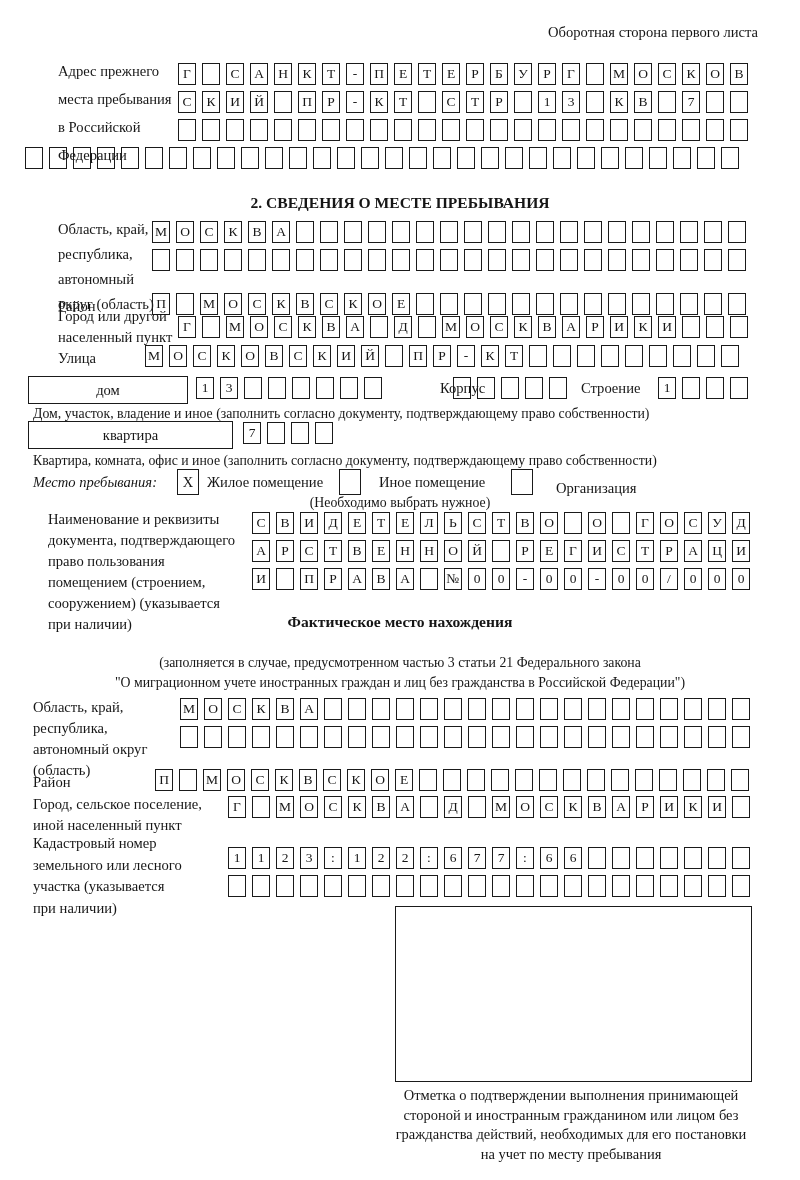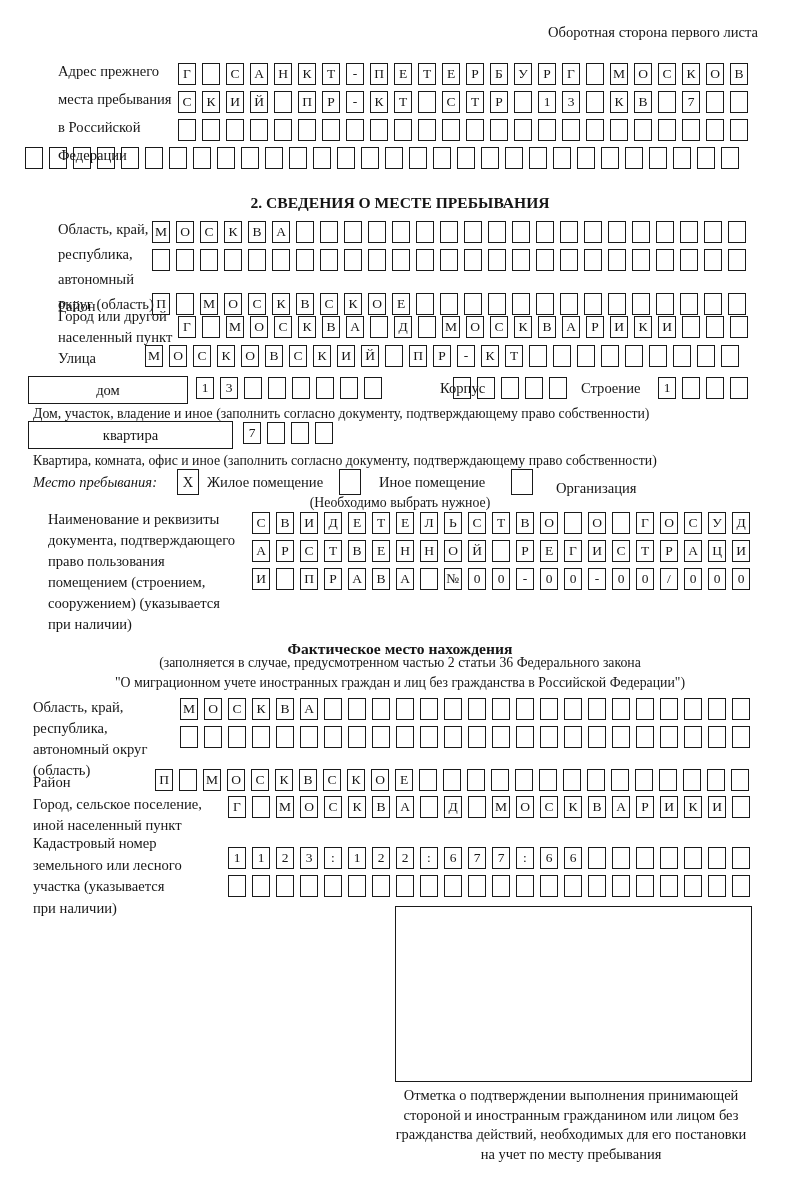--- a/index.html
+++ b/index.html
@@ -408,22 +408,22 @@
       <div class="cell">0</div>
       <div class="cell">-</div>
       <div class="cell">0</div>
       <div class="cell">0</div>
       <div class="cell">/</div>
       <div class="cell">0</div>
       <div class="cell">0</div>
       <div class="cell">0</div>
     </div>
 
-  <div class="abs title center" style="top:640px;">Фактическое место нахождения</div>
-  <div class="abs note center" style="top:655px;">(заполняется в случае, предусмотренном частью 2 статьи 36 Федерального закона</div>
+  <div class="abs title center" style="top:613px;">Фактическое место нахождения</div>
+  <div class="abs note center" style="top:655px;">(заполняется в случае, предусмотренном частью 3 статьи 21 Федерального закона</div>
   <div class="abs note center" style="top:675px;">"О миграционном учете иностранных граждан и лиц без гражданства в Российской Федерации")</div>
 
   <div class="abs label" style="left:33px;top:697px;">Область, край,
 республика,
 автономный округ
 (область)</div>
   <div class="abs cells" style="left:180px;top:698px;">
       <div class="cell">М</div>
       <div class="cell">О</div>
       <div class="cell">С</div>

